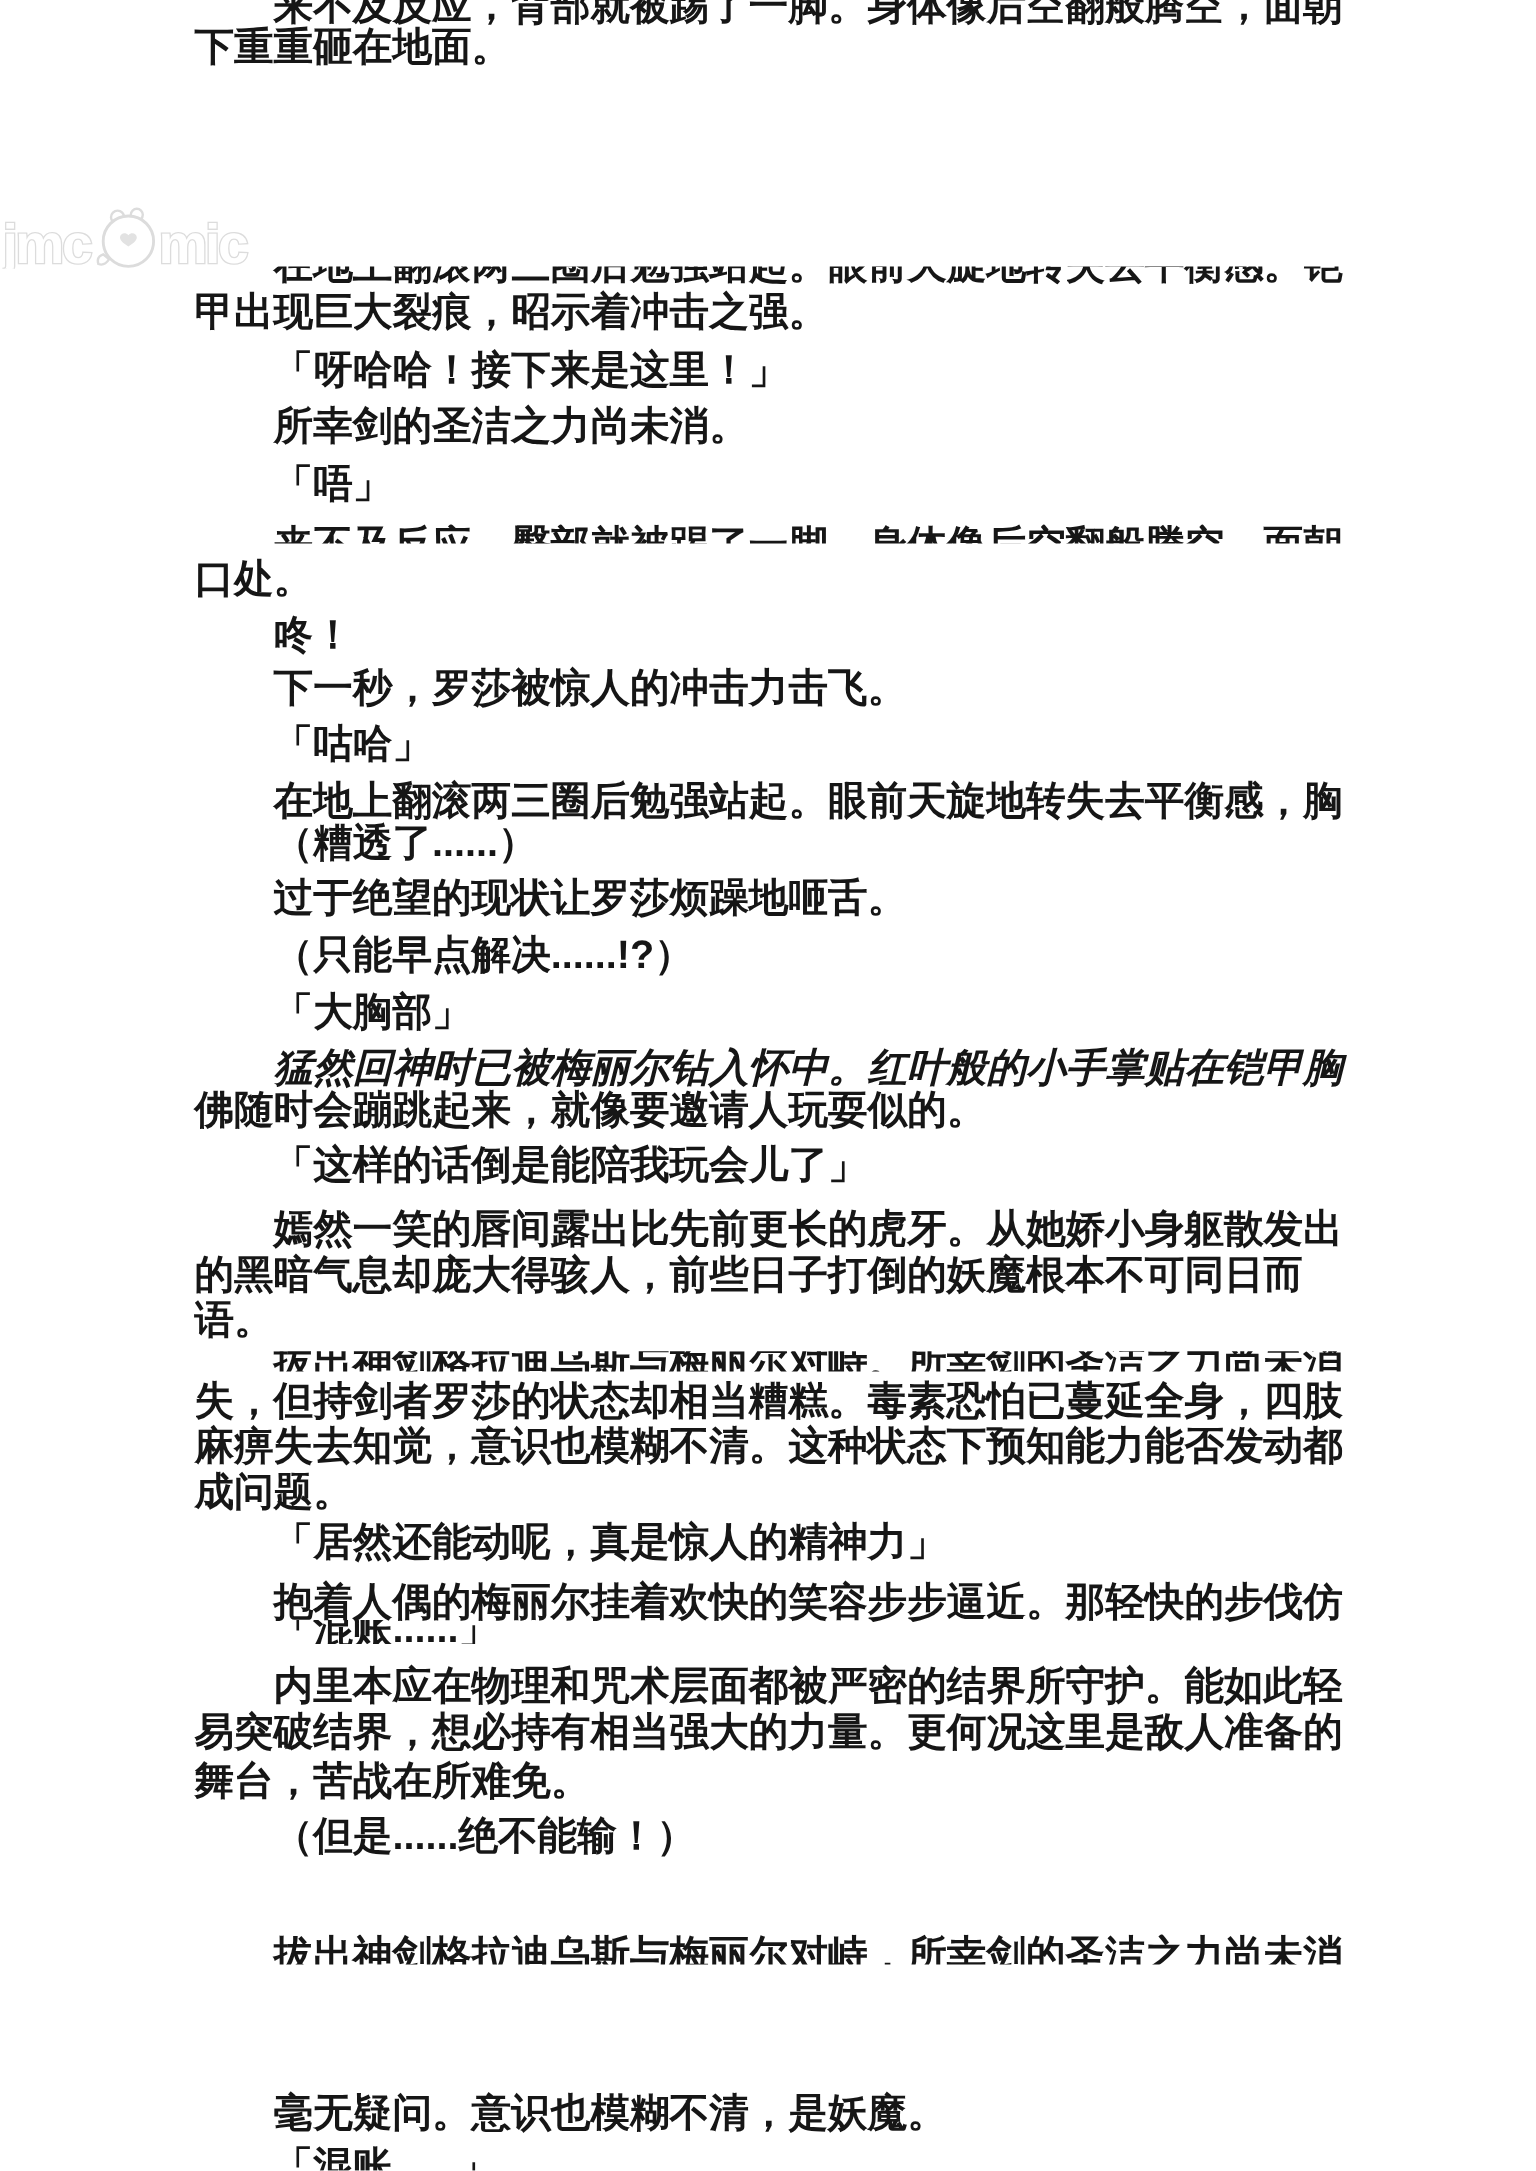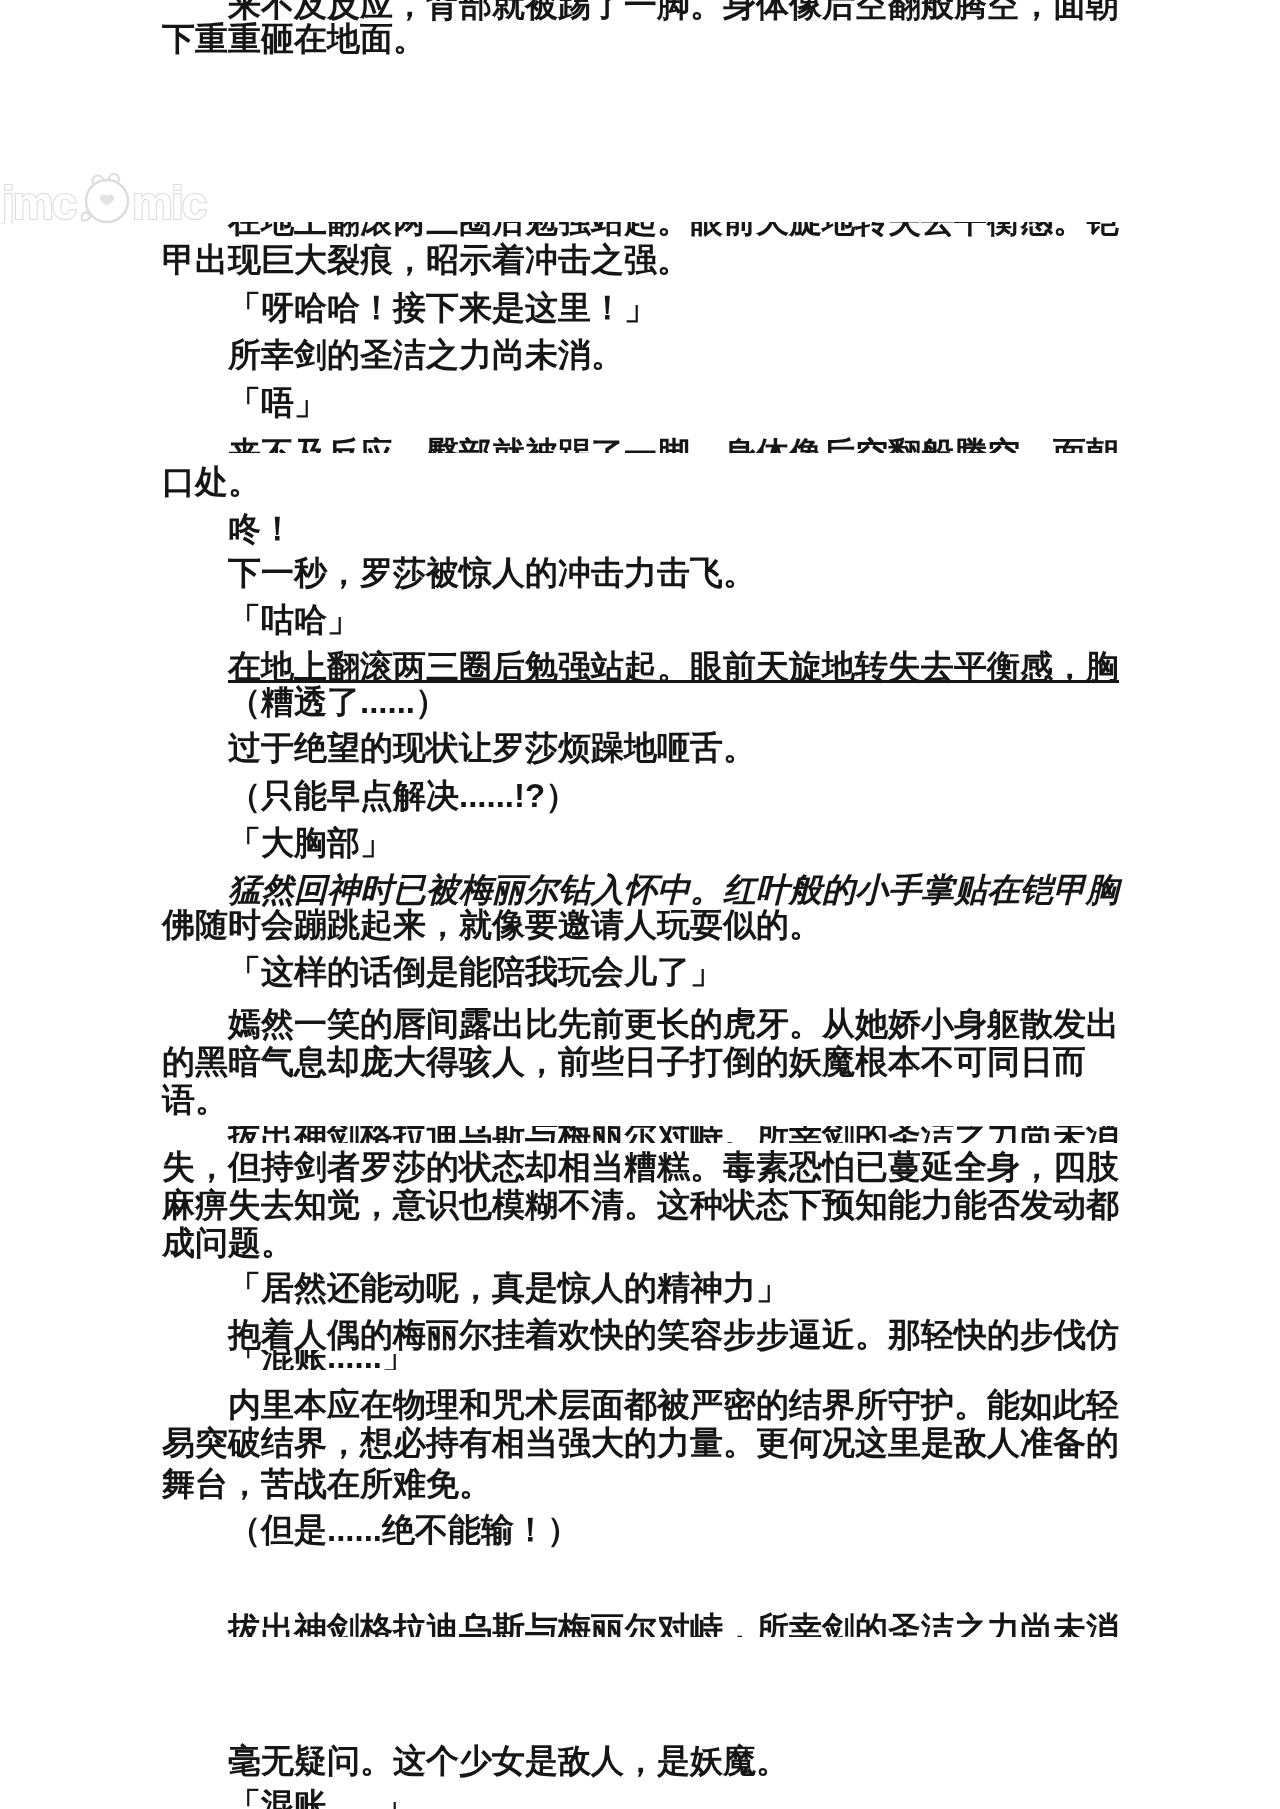--- a/index.html
+++ b/index.html
@@ -76,54 +76,54 @@
   <div class="tline indent" style="top:386px;">「唔」</div>
 
   <div class="clip" style="top:437px;height:16px;">
     <div class="tline indent">来不及反应，臀部就被踢了一脚，身体像后空翻般腾空，面朝</div>
   </div>
 
   <div class="tline" style="top:465px;">口处。</div>
   <div class="tline indent" style="top:512px;">咚！</div>
   <div class="tline indent" style="top:556px;">下一秒，罗莎被惊人的冲击力击飞。</div>
   <div class="tline indent" style="top:603px;">「咕哈」</div>
-  <div class="tline indent" style="top:650px;text-decoration:underline;">在地上翻滚两三圈后勉强站起。眼前天旋地转失去平衡感，胸</div>
+  <div class="tline indent" style="top:650px;">在地上翻滚两三圈后勉强站起。眼前天旋地转失去平衡感，胸</div>
   <div class="tline indent" style="top:685px;">（糟透了......）</div>
   <div class="tline indent" style="top:731px;">过于绝望的现状让罗莎烦躁地咂舌。</div>
   <div class="tline indent" style="top:779px;">（只能早点解决......!?）</div>
   <div class="tline indent" style="top:826px;">「大胸部」</div>
   <div class="tline indent" style="top:873px;font-style:italic;">猛然回神时已被梅丽尔钻入怀中。红叶般的小手掌贴在铠甲胸</div>
   <div class="tline" style="top:908px;">佛随时会蹦跳起来，就像要邀请人玩耍似的。</div>
   <div class="tline indent" style="top:956px;font-family:Liberation Serif, serif;">「这样的话倒是能陪我玩会儿了」</div>
   <div class="tline indent" style="top:1007px;">嫣然一笑的唇间露出比先前更长的虎牙。从她娇小身躯散发出</div>
   <div class="tline" style="top:1045px;">的黑暗气息却庞大得骇人，前些日子打倒的妖魔根本不可同日而</div>
   <div class="tline" style="top:1083px;">语。</div>
 
   <div class="clip" style="top:1126px;height:17px;">
     <div class="tline indent" style="margin-top:-8px;">拔出神剑格拉迪乌斯与梅丽尔对峙。所幸剑的圣洁之力尚未消</div>
   </div>
 
   <div class="tline" style="top:1150px;">失，但持剑者罗莎的状态却相当糟糕。毒素恐怕已蔓延全身，四肢</div>
   <div class="tline" style="top:1188px;">麻痹失去知觉，意识也模糊不清。这种状态下预知能力能否发动都</div>
   <div class="tline" style="top:1226px;">成问题。</div>
-  <div class="tline indent" style="top:1271px;">「居然还能动呢，真是惊人的精神力」</div>
+  <div class="tline indent" style="top:1271px;font-family:Liberation Mono, monospace;">「居然还能动呢，真是惊人的精神力」</div>
   <div class="tline indent" style="top:1318px;">抱着人偶的梅丽尔挂着欢快的笑容步步逼近。那轻快的步伐仿</div>
 
   <div class="clip" style="top:1350px;height:20px;">
     <div class="tline indent" style="margin-top:-10px;">「混账......」</div>
   </div>
 
   <div class="tline indent" style="top:1388px;">内里本应在物理和咒术层面都被严密的结界所守护。能如此轻</div>
   <div class="tline" style="top:1426px;">易突破结界，想必持有相当强大的力量。更何况这里是敌人准备的</div>
   <div class="tline" style="top:1467px;">舞台，苦战在所难免。</div>
   <div class="tline indent" style="top:1513px;">（但是......绝不能输！）</div>
 
   <div class="clip" style="top:1612px;height:25px;">
     <div class="tline indent">拔出神剑格拉迪乌斯与梅丽尔对峙，所幸剑的圣洁之力尚未消</div>
   </div>
 
-  <div class="tline indent" style="top:1744px;">毫无疑问。这个少女是敌人，是妖魔。</div>
+  <div class="tline indent" style="top:1744px;">毫无疑问。意识也模糊不清，是妖魔。</div>
 
   <div class="clip" style="top:1788px;height:21px;">
     <div class="tline indent">「混账......」</div>
   </div>
 
 </div>
 
 </body></html>

